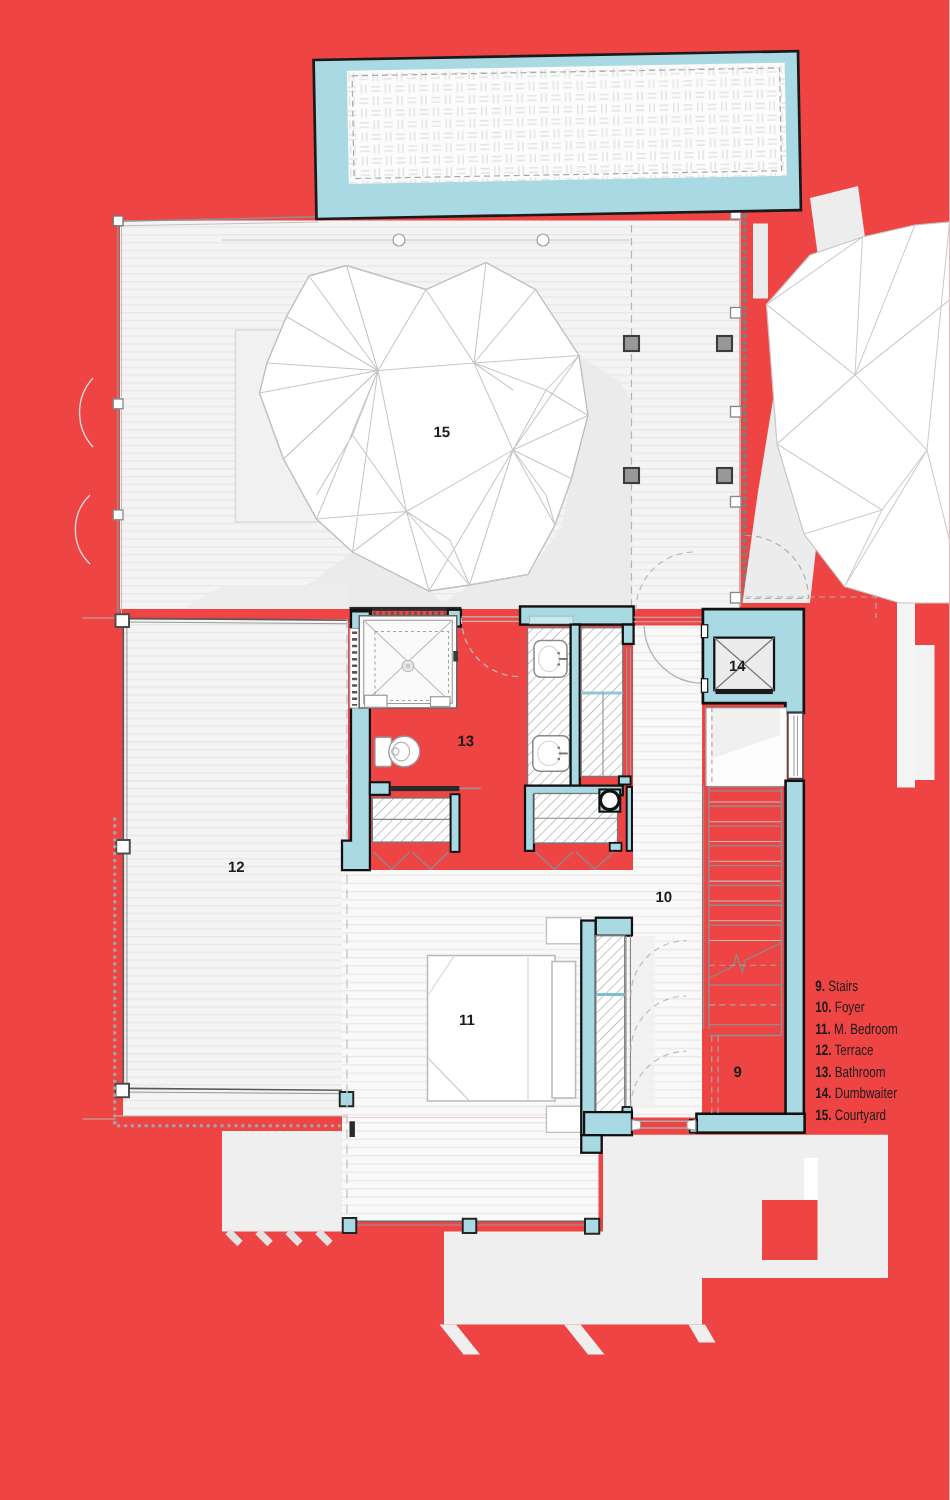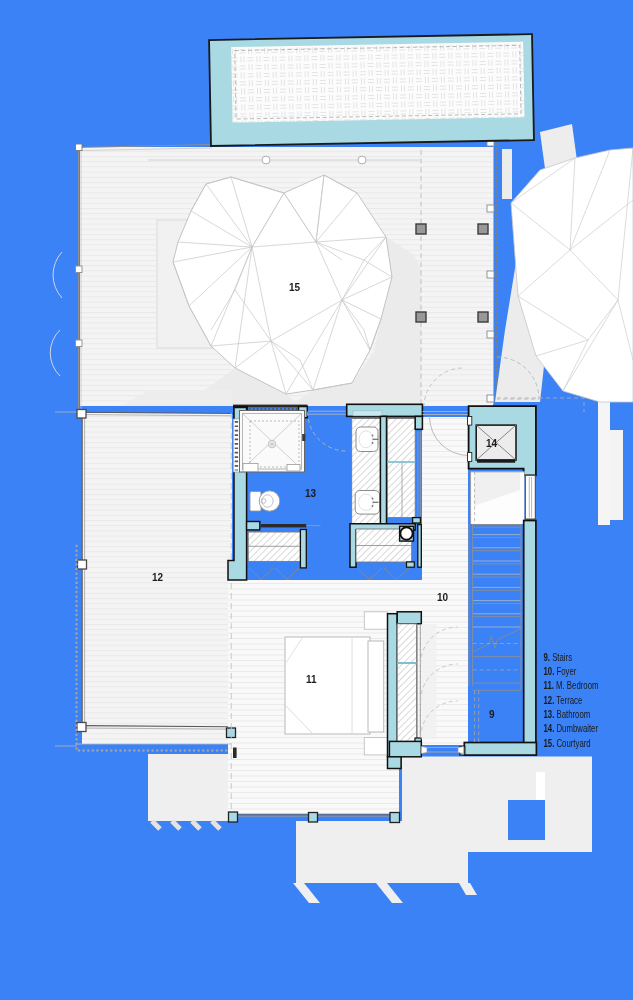--- a/index.html
+++ b/index.html
@@ -1,16 +1,16 @@
 <!DOCTYPE html>
 <html><head>
 <meta charset="utf-8">
 <style>
 html,body{margin:0;padding:0;background:#ffffff;}
-#page{position:relative;width:633px;height:1000px;background:#3b82f6;overflow:hidden;
+#page{position:relative;width:633px;height:1000px;background:#ef4444;overflow:hidden;
 font-family:"Liberation Sans",sans-serif;}
 svg{position:absolute;left:0;top:0;}
 .lbl{font-family:"Liberation Sans",sans-serif;font-weight:bold;fill:#1c1c1c;}
 </style>
 </head>
 <body>
 <div id="page">
 <svg width="633" height="1000" viewBox="0 0 633 1000">
 <defs>
 <pattern id="deck" width="6" height="5.2" patternUnits="userSpaceOnUse">

